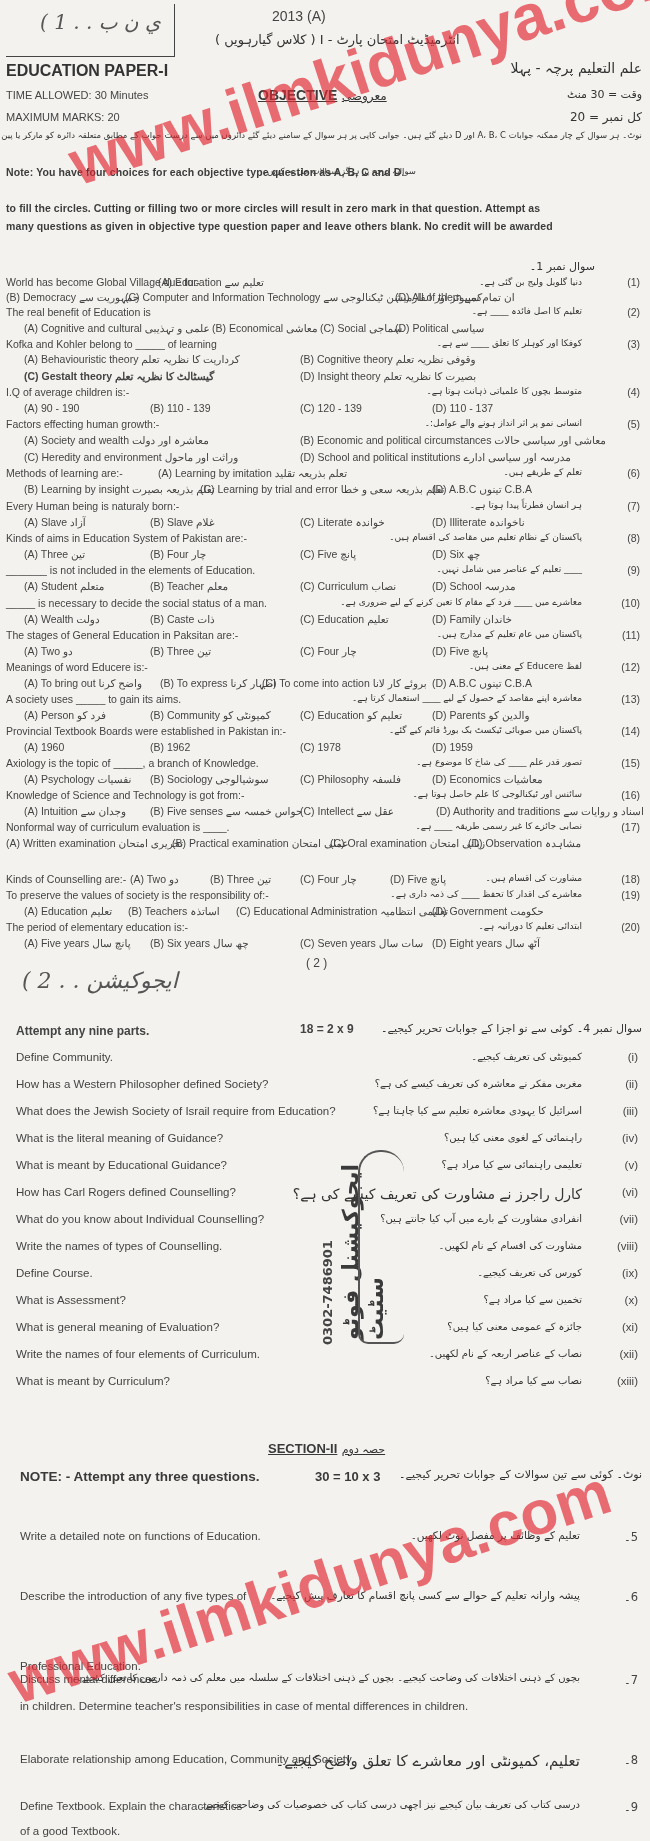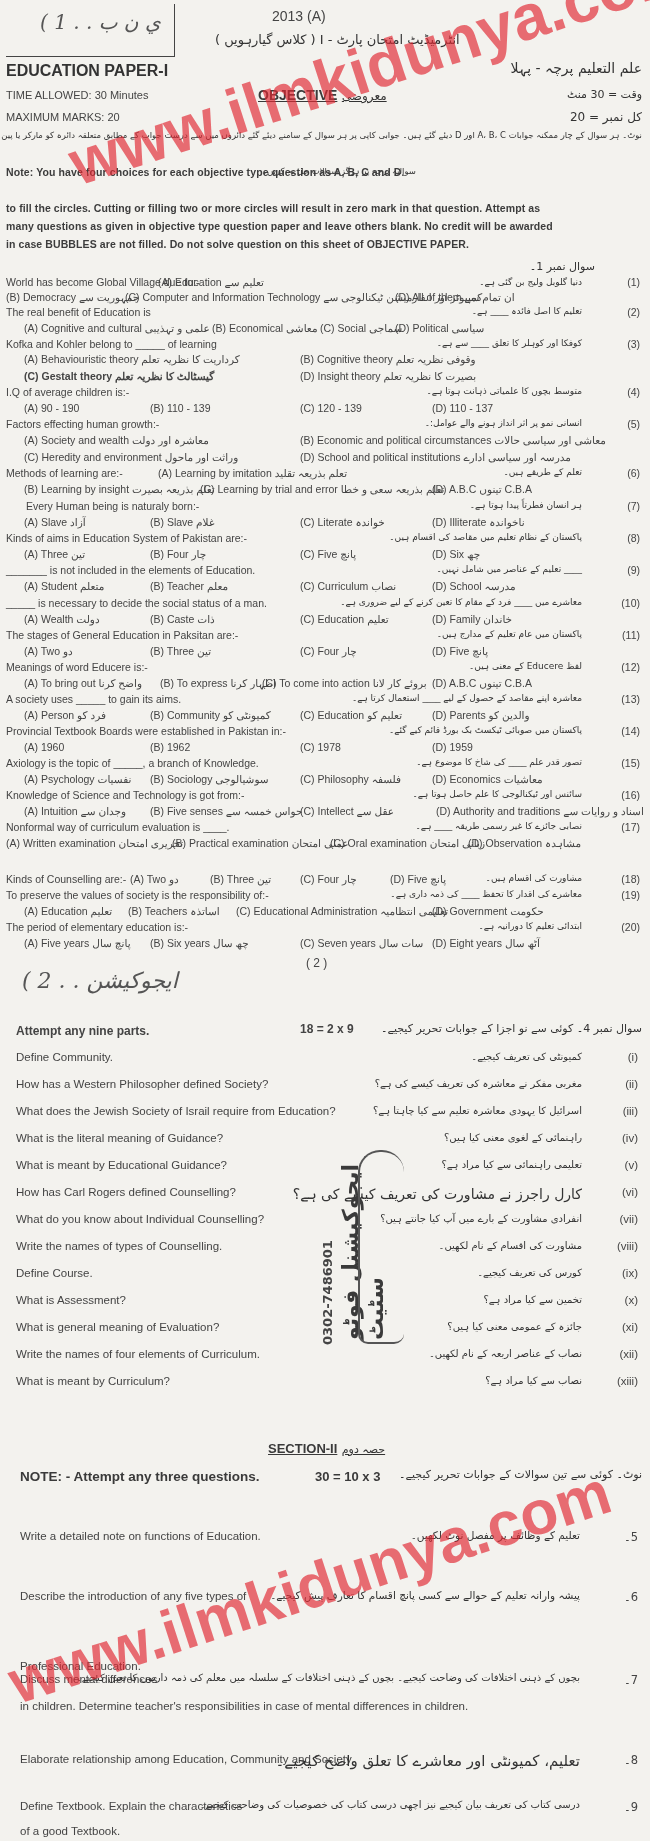--- a/index.html
+++ b/index.html
@@ -44,21 +44,20 @@
   <div class="abs urdu" style="right:8px;top:88px;font-size:11px;">وقت  =  30 منٹ</div>
 
   <div class="abs small" style="left:6px;top:111px;">MAXIMUM MARKS: 20</div>
   <div class="abs urdu" style="right:8px;top:110px;font-size:12px;">کل نمبر  =  20</div>
 
   <div class="abs urdu" style="right:8px;top:130px;font-size:8.5px;">نوٹ۔ ہر سوال کے چار ممکنہ جوابات A، B، C اور D دیئے گئے ہیں۔ جوابی کاپی پر ہر سوال کے سامنے دیئے گئے دائروں میں سے درست جواب کے مطابق متعلقہ دائرہ کو مارکر یا پین سے بھر</div>
   <div class="abs urdu" style="left:262px;top:166px;font-size:8.5px;">سوالیہ پرچہ پر ہرگز سوالات حل نہ کریں۔</div>
   <div class="abs note-en" style="left:6px;top:166px;">Note:  You have four choices for each objective type question as  A, B, C and D.</div>
   <div class="abs note-en" style="left:6px;top:202px;">to fill the circles. Cutting or filling two or more circles will result in zero mark in that question. Attempt as</div>
   <div class="abs note-en" style="left:6px;top:220px;">many questions as given in  objective type question paper and leave others blank. No credit will be awarded</div>
-  <div class="abs note-en" style="left:6px;top:238px;">in case BUBBLES are not filled.   Do not solve question on this sheet of OBJECTIVE PAPER.</div>
 
   <div class="abs urdu" style="right:55px;top:260px;font-size:11px;">سوال نمبر 1۔</div>
 
   <div class="abs q-en" style="left:6px;top:276px;">World has become Global Village due to:-</div>
   <div class="abs opt" style="left:158px;top:276px;">(A) Education  تعلیم سے</div>
   <div class="abs urdu" style="right:68px;top:277px;">دنیا گلوبل ولیج بن گئی ہے۔</div>
   <div class="abs qnum" style="right:10px;top:276px;">(1)</div>
   <div class="abs opt" style="left:6px;top:291px;">(B) Democracy  جمہوریت سے</div>
   <div class="abs opt" style="left:125px;top:291px;">(C) Computer and Information Technology  کمپیوٹر اور انفارمیشن ٹیکنالوجی سے</div>
   <div class="abs opt" style="left:395px;top:291px;">(D) All of them  ان تمام سے</div>
@@ -96,21 +95,21 @@
   <div class="abs opt" style="left:300px;top:451px;">(D) School and political institutions  مدرسہ اور سیاسی ادارے</div>
 
   <div class="abs q-en" style="left:6px;top:467px;">Methods of learning are:-</div>
   <div class="abs opt" style="left:158px;top:467px;">(A) Learning by imitation  تعلم بذریعہ تقلید</div>
   <div class="abs urdu" style="right:68px;top:467px;">تعلم کے طریقے ہیں۔</div>
   <div class="abs qnum" style="right:10px;top:467px;">(6)</div>
   <div class="abs opt" style="left:24px;top:483px;">(B) Learning by insight  تعلم بذریعہ بصیرت</div>
   <div class="abs opt" style="left:200px;top:483px;">(C) Learning by trial and error  تعلم بذریعہ سعی و خطا</div>
   <div class="abs opt" style="left:432px;top:483px;">(D) A.B.C  تینوں  C.B.A</div>
 
-  <div class="abs q-en" style="left:6px;top:500px;margin-left:20px;">Every Human being is naturaly born:-</div>
+  <div class="abs q-en" style="left:6px;top:500px;">Every Human being is naturaly born:-</div>
   <div class="abs urdu" style="right:68px;top:500px;">ہر انسان فطرتاً پیدا ہوتا ہے۔</div>
   <div class="abs qnum" style="right:10px;top:500px;">(7)</div>
   <div class="abs opt" style="left:24px;top:516px;">(A) Slave  آزاد</div>
   <div class="abs opt" style="left:150px;top:516px;">(B) Slave  غلام</div>
   <div class="abs opt" style="left:300px;top:516px;">(C) Literate  خواندہ</div>
   <div class="abs opt" style="left:432px;top:516px;">(D) Illiterate  ناخواندہ</div>
 
   <div class="abs q-en" style="left:6px;top:532px;">Kinds of aims in Education System of Pakistan are:-</div>
   <div class="abs urdu" style="right:68px;top:532px;">پاکستان کے نظام تعلیم میں مقاصد کی اقسام ہیں۔</div>
   <div class="abs qnum" style="right:10px;top:532px;">(8)</div>

